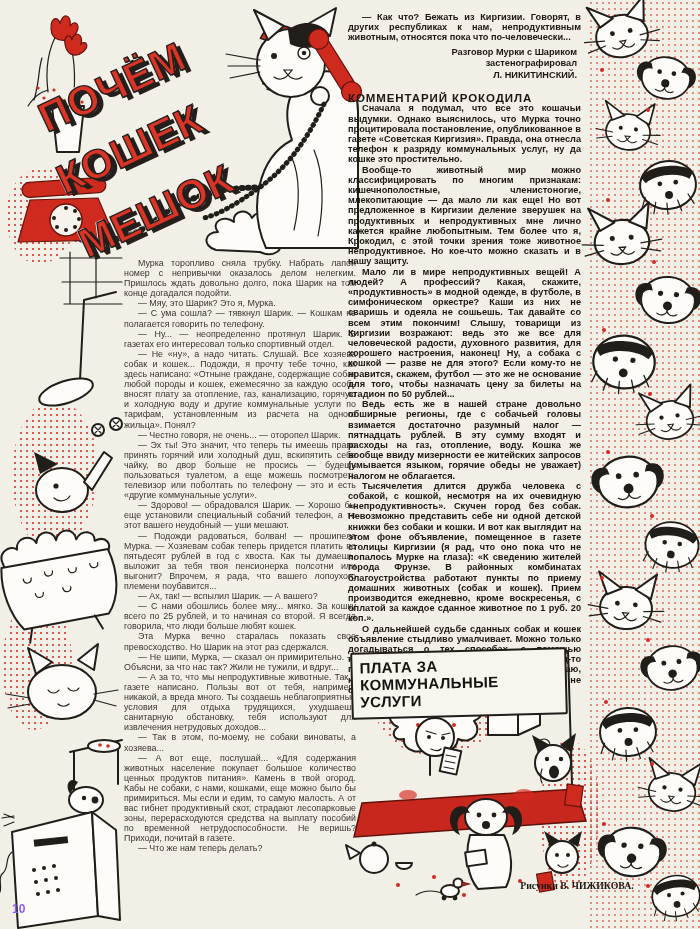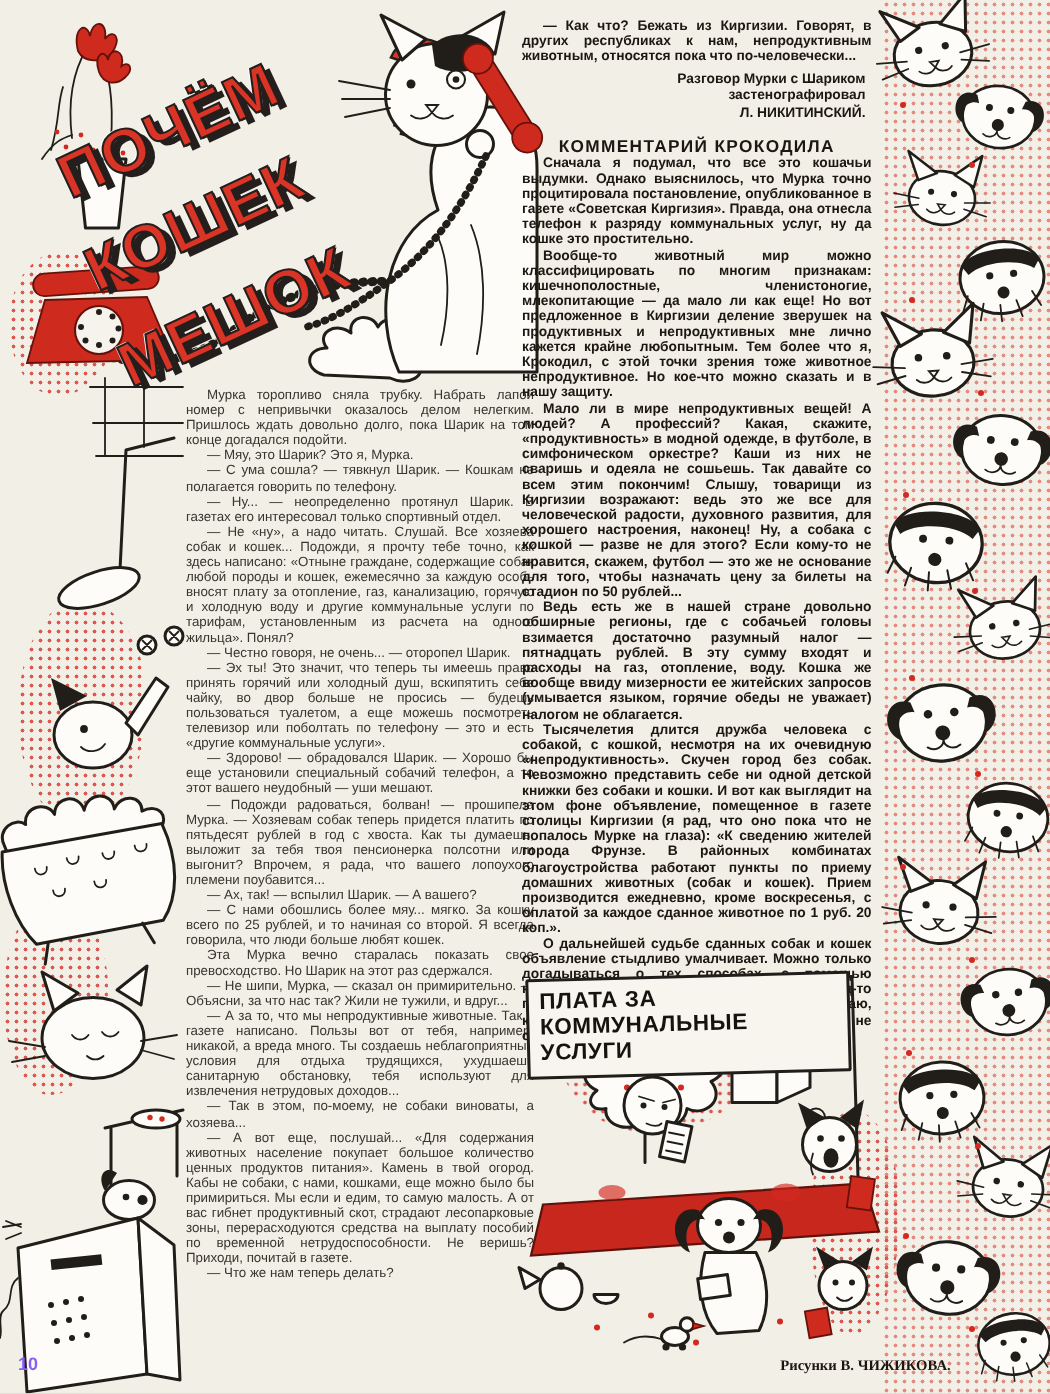--- a/index.html
+++ b/index.html
@@ -18,27 +18,27 @@
   
   .col{position:absolute;text-align:justify;}
   .left-col{left:124px;top:258px;width:232px;font-size:8.9px;line-height:10.1px;color:#39352f;}
   .left-col p{margin:0;text-indent:14px;}
   .right-col{left:348px;top:12px;width:233px;font-family:Liberation Sans, sans-serif;
              font-weight:700;font-size:9.2px;line-height:10.2px;color:#1c1712;}
   .right-col p{margin:0;text-indent:14px;}
   .byline{text-align:right;padding-right:4px;margin:4px 0 12px;line-height:11.5px;}
   .byline div{text-indent:0;}
   .commentary-heading{font-size:11.5px;letter-spacing:.9px;margin:0 0 7px;text-indent:0 !important;
-                      text-align:center;}
+                      text-align:left;}
   
   .sign{position:absolute;left:351px;top:650px;width:198px;background:#f7f5ee;
         border:2.5px solid #201d1a;border-radius:2px;padding:5px 7px 7px;transform:rotate(-1.5deg);
         font-weight:700;font-size:15px;line-height:17px;letter-spacing:.4px;color:#16130f;}
   .credit{position:absolute;left:492px;top:880px;width:170px;font-family:"Liberation Serif",serif;
-          font-weight:700;font-size:9.8px;color:#1c1712;text-align:center;margin-top:25px;}
+          font-weight:700;font-size:9.8px;color:#1c1712;text-align:center;}
   .page-number{position:absolute;left:12px;top:902px;font-size:12px;font-weight:700;color:#8b5cf6;}
   svg{position:absolute;overflow:visible;}
   .ln{fill:none;stroke:#211e1a;stroke-width:2;stroke-linecap:round;stroke-linejoin:round;}
   .lt{fill:none;stroke:#211e1a;stroke-width:1.2;stroke-linecap:round;}
   .wh{fill:#fdfcf8;stroke:#211e1a;stroke-width:2;stroke-linejoin:round;}
   .bk{fill:#211e1a;stroke:none;}
   .rd{fill:#cf2a1e;stroke:#64130c;stroke-width:1.2;}
   .dot{fill:#d5281f;}
 </style>
 </head>

